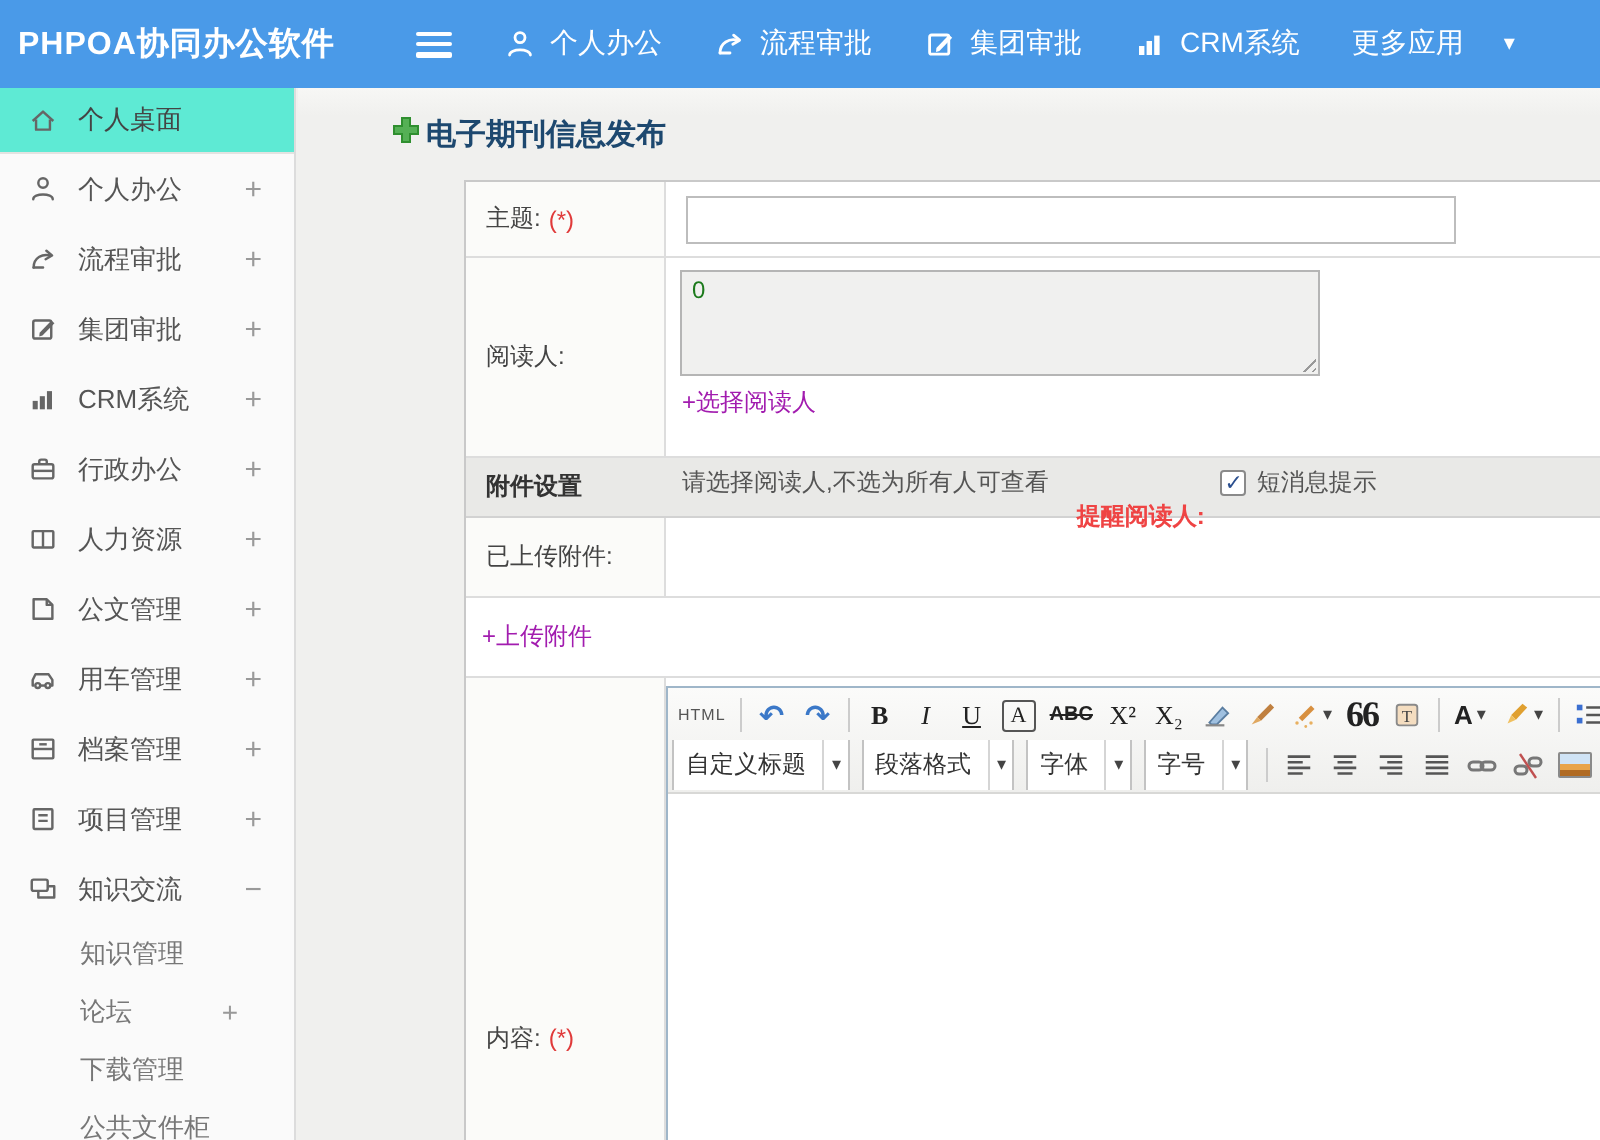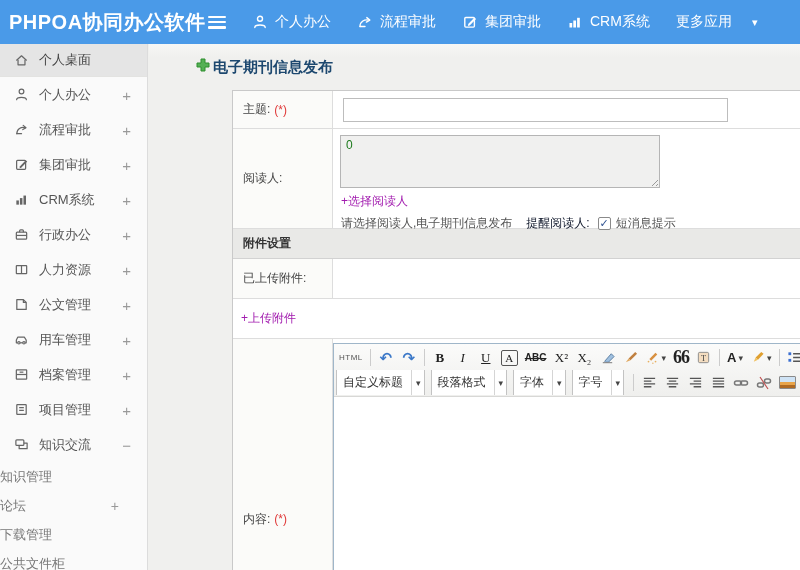--- a/index.html
+++ b/index.html
@@ -1,36 +1,36 @@
 <!DOCTYPE html>
 <html><head>
 <meta charset="utf-8">
 <style>
   * { margin:0; padding:0; box-sizing:border-box; }
   html,body { width:800px; height:570px; overflow:hidden; font-family:"Liberation Sans","DejaVu Sans",sans-serif; background:#f0f0ee; }
 
   
   .header { position:absolute; left:0; top:0; width:800px; height:44px; background:#4a9ae8; color:#fff; }
-  .logo { position:absolute; left:9px; top:0; height:44px; display:flex; align-items:center; font-size:20px; font-weight:bold; letter-spacing:.5px; }
+  .logo { position:absolute; left:9px; top:0; height:44px; display:flex; align-items:center; font-size:16px; font-weight:bold; letter-spacing:.5px; }
   .topnav { position:absolute; left:208px; top:0; height:44px; display:flex; align-items:center; gap:26px; }
   .burger { width:18px; height:13px; display:flex; flex-direction:column; justify-content:space-between; cursor:pointer; }
   .burger i { display:block; height:2.6px; background:#fff; border-radius:1px; }
   .navitem { display:flex; align-items:center; gap:7px; font-size:14px; cursor:pointer; white-space:nowrap; }
   .navitem svg { display:block; }
   .caret { font-size:11px; line-height:1; margin-left:-6px; cursor:pointer; }
 
   
   .sidebar { position:absolute; left:0; top:44px; width:148px; height:526px; background:#fafafa; border-right:1px solid #dcdcdc; color:#555; }
   .side-item { height:35px; display:flex; align-items:center; padding-left:14px; font-size:13px; cursor:pointer; position:relative; }
-  .side-item.active { height:33px; background:#e5e5e5; border-bottom:1px solid #e3e3e1; color:#444; }
+  .side-item.active { height:33px; background:#5eead4; border-bottom:1px solid #e3e3e1; color:#444; }
   .sicon { width:15px; height:15px; margin-right:10px; color:#666; flex:none; }
   .sicon svg { display:block; }
   .slabel { flex:1; white-space:nowrap; }
   .sexpand { position:absolute; right:16px; top:50%; transform:translateY(-50%); color:#999; font-size:15px; font-weight:300; }
-  .side-sub { height:29px; display:flex; align-items:center; font-size:13px; color:#777; cursor:pointer; position:relative; }
+  .side-sub { height:29px; display:flex; align-items:center; padding-left:40px; font-size:13px; color:#777; cursor:pointer; position:relative; }
   .side-sub .sexpand { right:28px; font-size:14px; }
 
   
   .main { position:absolute; left:149px; top:44px; width:651px; height:526px;
           background:linear-gradient(#f7f7f5, #f0f0ee 14px); }
   .page-head { position:absolute; left:47px; top:14px; display:flex; align-items:flex-start; gap:3px; }
   .plus-badge { width:14px; height:14px; }
   .page-title { font-size:15px; font-weight:bold; color:#1d486f; }
 
   
@@ -45,21 +45,21 @@
 
   .r-readers { height:100px; }
   .r-readers .flabel { align-items:center; }
   .readers-box { margin:6px 0 0 7px; width:320px; height:53px; background:#f0f0ef; border:1px solid #b5b5b5; position:relative; padding:2px 5px; font-size:12px; color:#1c7a1c; }
   .grip { position:absolute; right:1px; bottom:1px; width:9px; height:9px;
           background:repeating-linear-gradient(135deg, transparent 0 2px, #999 2px 3px);
           clip-path:polygon(100% 0,100% 100%,0 100%); cursor:nwse-resize; }
   .readers-link { margin:5px 0 0 8px; font-size:12px; }
   a.lnk { color:#a21caf; text-decoration:none; cursor:pointer; }
   .readers-note { margin:5px 0 0 8px; display:flex; align-items:center; font-size:12px; color:#555; }
-  .remind { font-weight:normal; color:#0f172a; margin-left:14px; }
+  .remind { font-weight:bold; color:#ef4444; margin-left:14px;margin-top:35px; }
   .cbx { width:13px; height:13px; border:1px solid #8a8a8a; background:#fff; margin-left:8px; display:flex; align-items:center; justify-content:center; font-size:11px; color:#2b4f8f; font-weight:bold; cursor:pointer; border-radius:2px; }
   .sms { margin-left:5px; }
 
   .r-section { height:30px; background:#e9e9e7; align-items:center; display:flex; padding-left:10px; font-weight:bold; color:#333; border-bottom:1px solid #d2d2d2; }
   .r-uploaded { height:40px; }
   .r-attach { height:40px; }
   .r-attach .fcontent { display:flex; align-items:center; padding-left:8px; }
   .r-content { height:360px; border-bottom:none; }
   .r-content .flabel { justify-content:flex-start; }
 
@@ -312,21 +312,21 @@
       </div>
       <div class="fcontent">
         <div class="readers-box">
           <span>0</span>
           <span class="grip"></span>
         </div>
         <div class="readers-link">
           <a class="lnk">+选择阅读人</a>
         </div>
         <div class="readers-note">
-          <span>请选择阅读人,电子期刊信息发布</span>
+          <span>请选择阅读人,不选为所有人可查看</span>
           <span class="remind">提醒阅读人:</span>
           <span class="cbx">
               <span>✓</span>
             </span>
           <span class="sms">短消息提示</span>
         </div>
       </div>
     </div>
 
     <div class="r-section">

